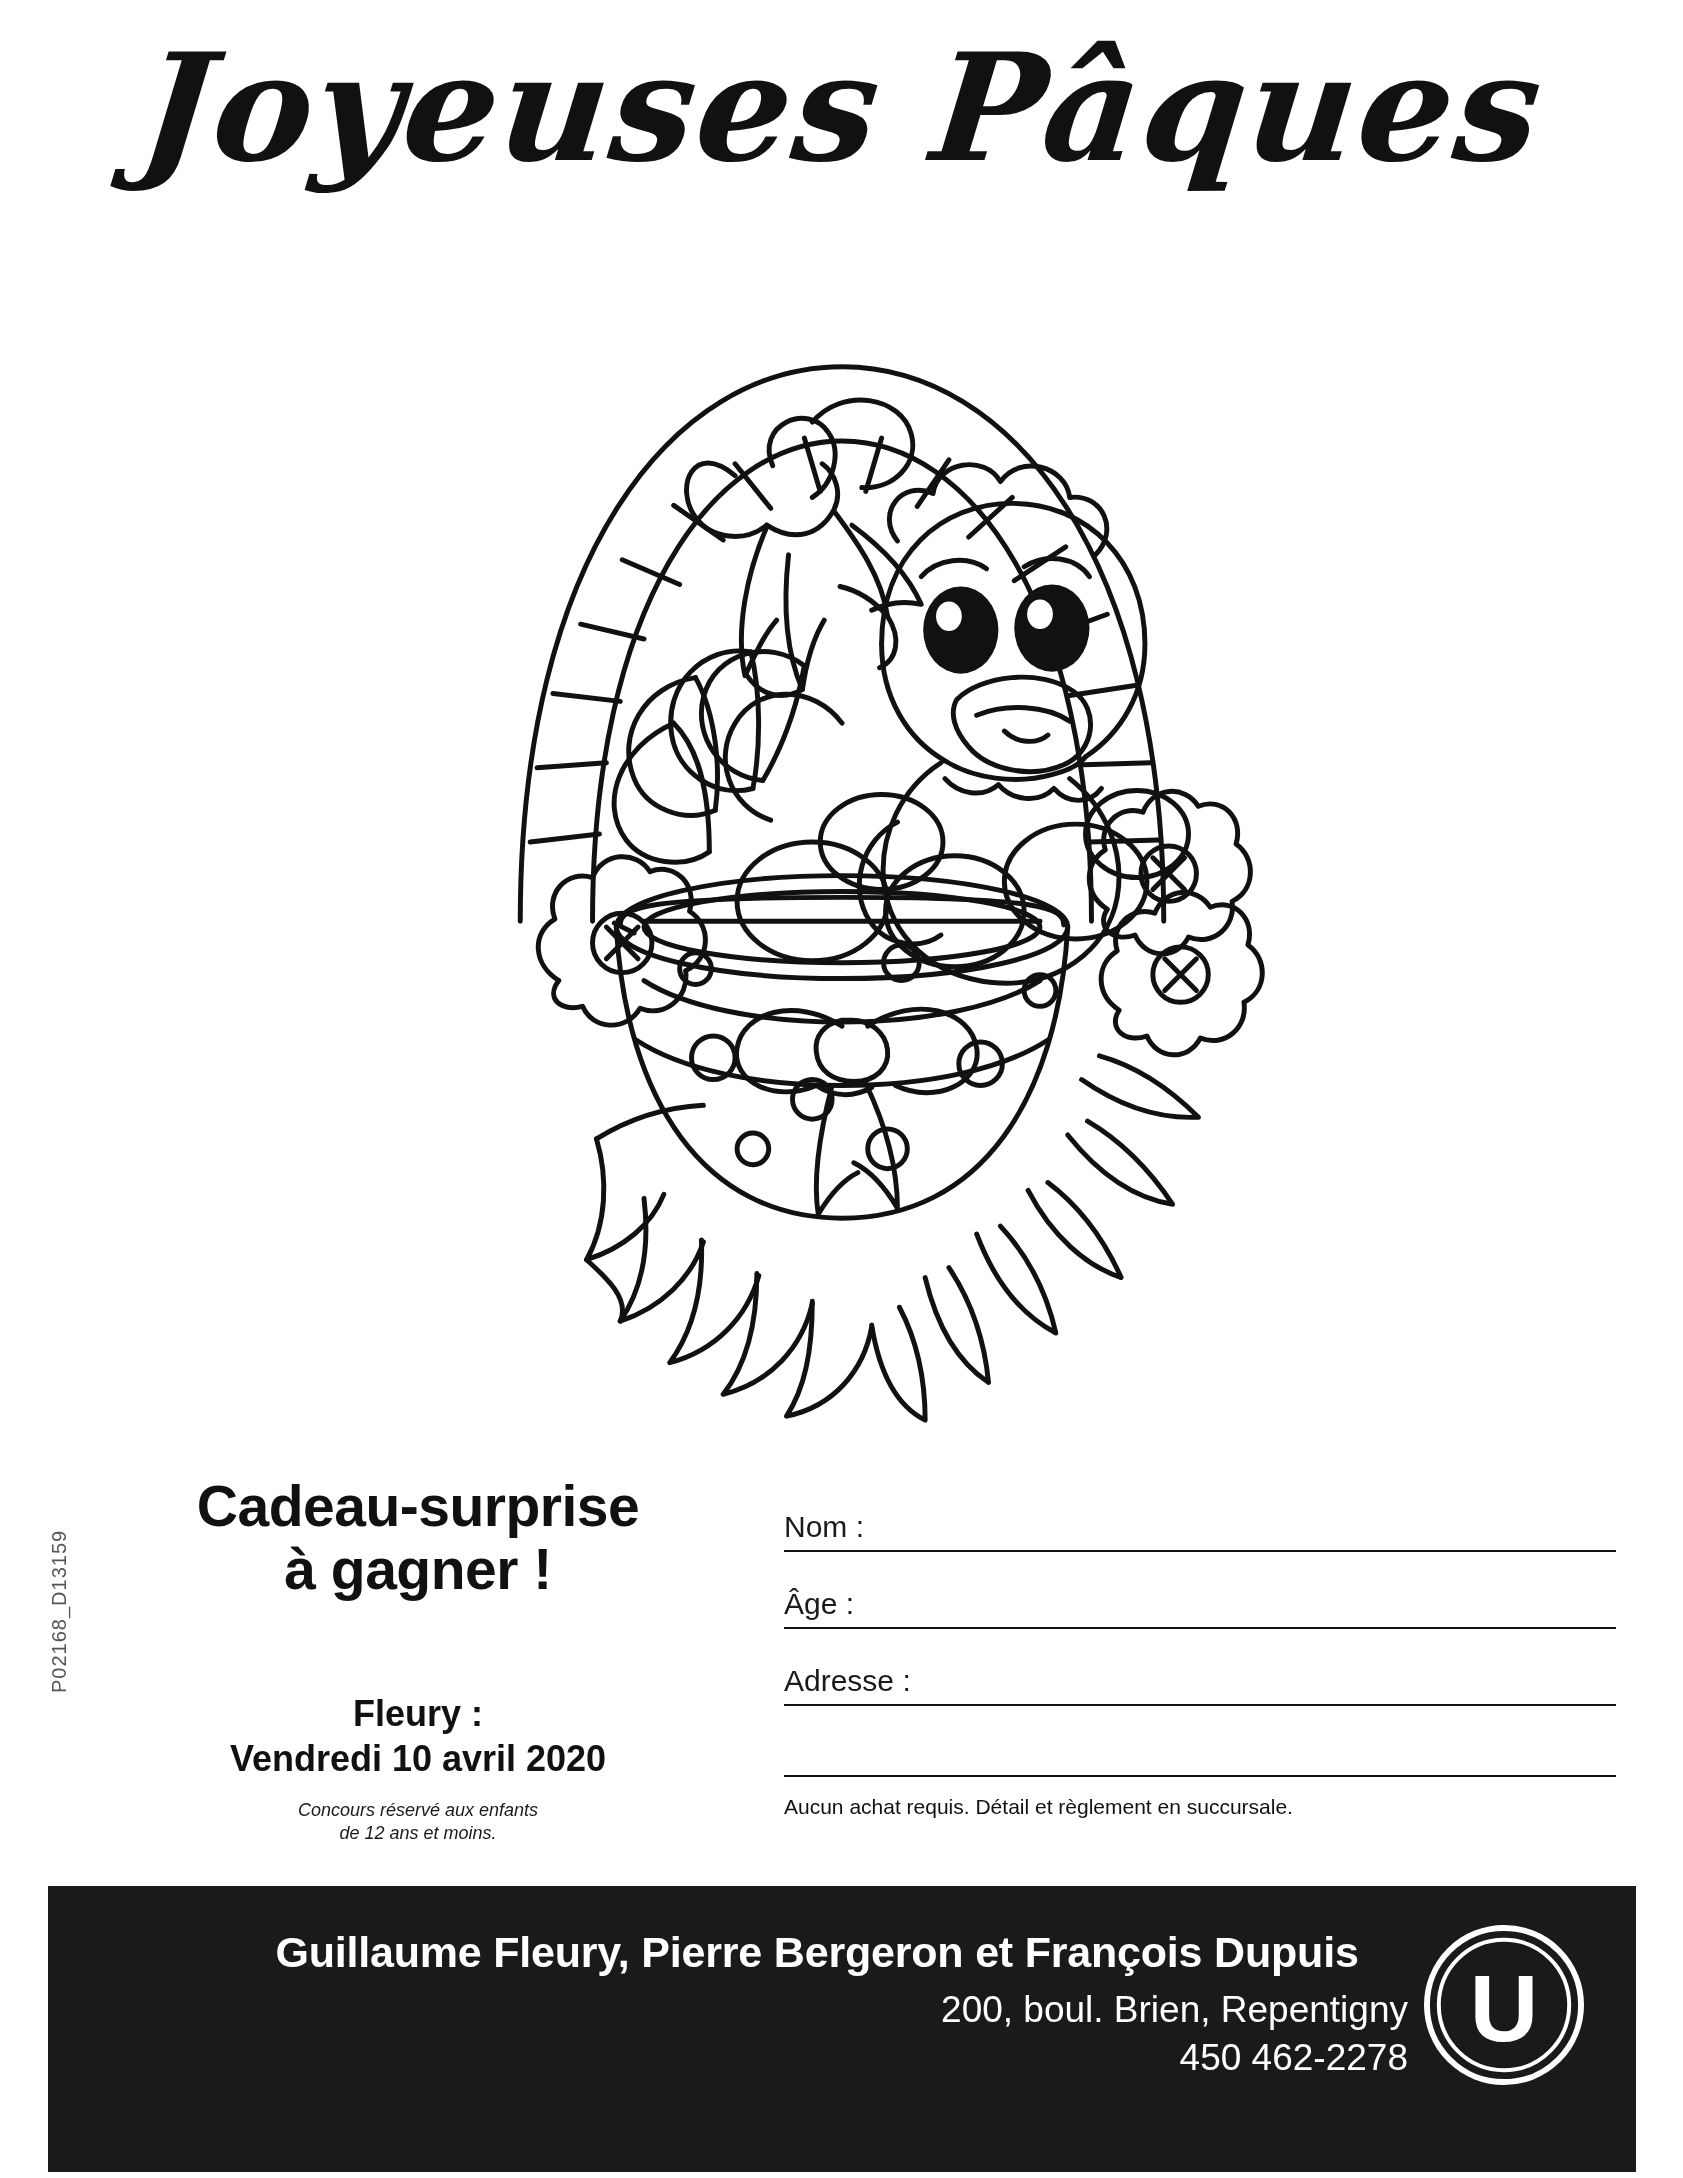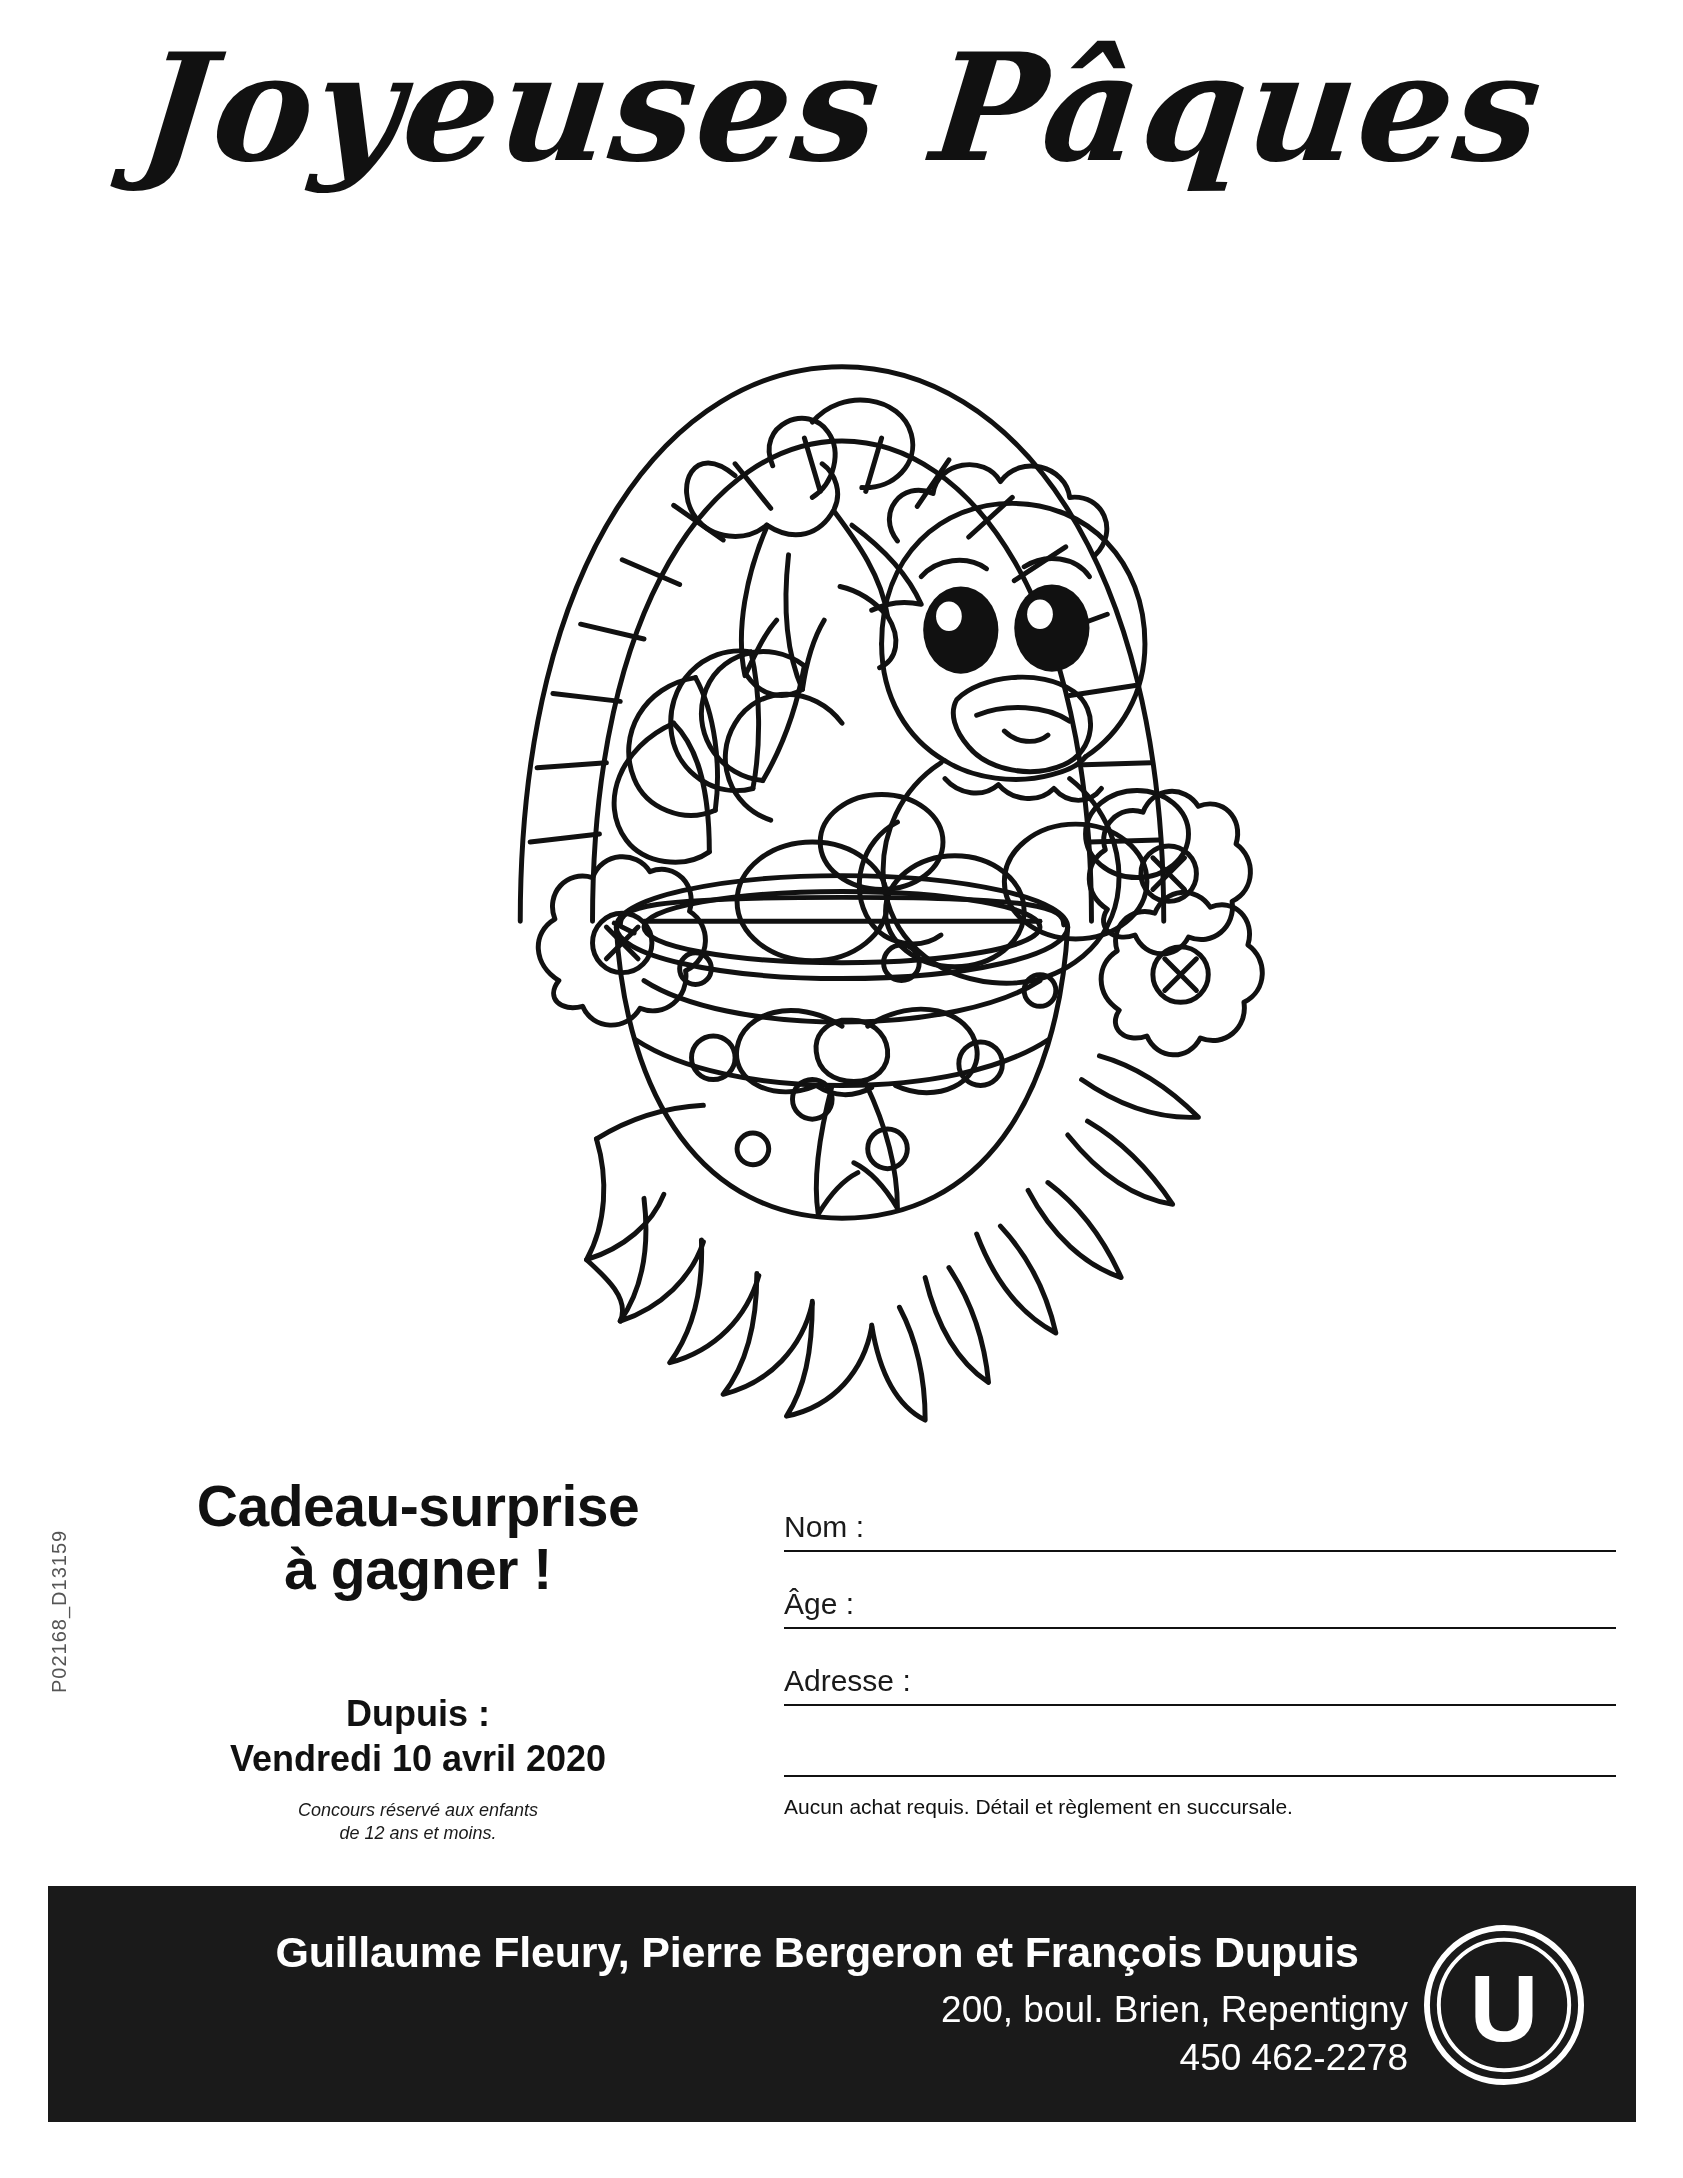--- a/index.html
+++ b/index.html
@@ -127,21 +127,21 @@
     font-size: 21px;
     color: #111;
   }
 
   
   .footer {
     position: absolute;
     left: 48px;
     top: 1886px;
     width: 1588px;
-    height: 236px;
+    height: 286px;
     background: #1a1a1a;
     color: #ffffff;
   }
   .footer-text {
     position: absolute;
     left: 178px;
     right: 228px;
     top: 42px;
     text-align: right;
   }
@@ -295,21 +295,21 @@
 <div class="side-code">P02168_D13159</div>
 
 <div class="lower">
 
   <div class="left-col">
     <div class="prize">
       <div>Cadeau-surprise</div>
       <div>à gagner !</div>
     </div>
     <div class="draw">
-      <div>Dupuis :</div>
+      <div>Fleury :</div>
       <div>Vendredi 10 avril 2020</div>
     </div>
     <div class="rules">
       <div>Concours réservé aux enfants</div>
       <div>de 12 ans et moins.</div>
     </div>
   </div>
 
   <div class="form">
 

